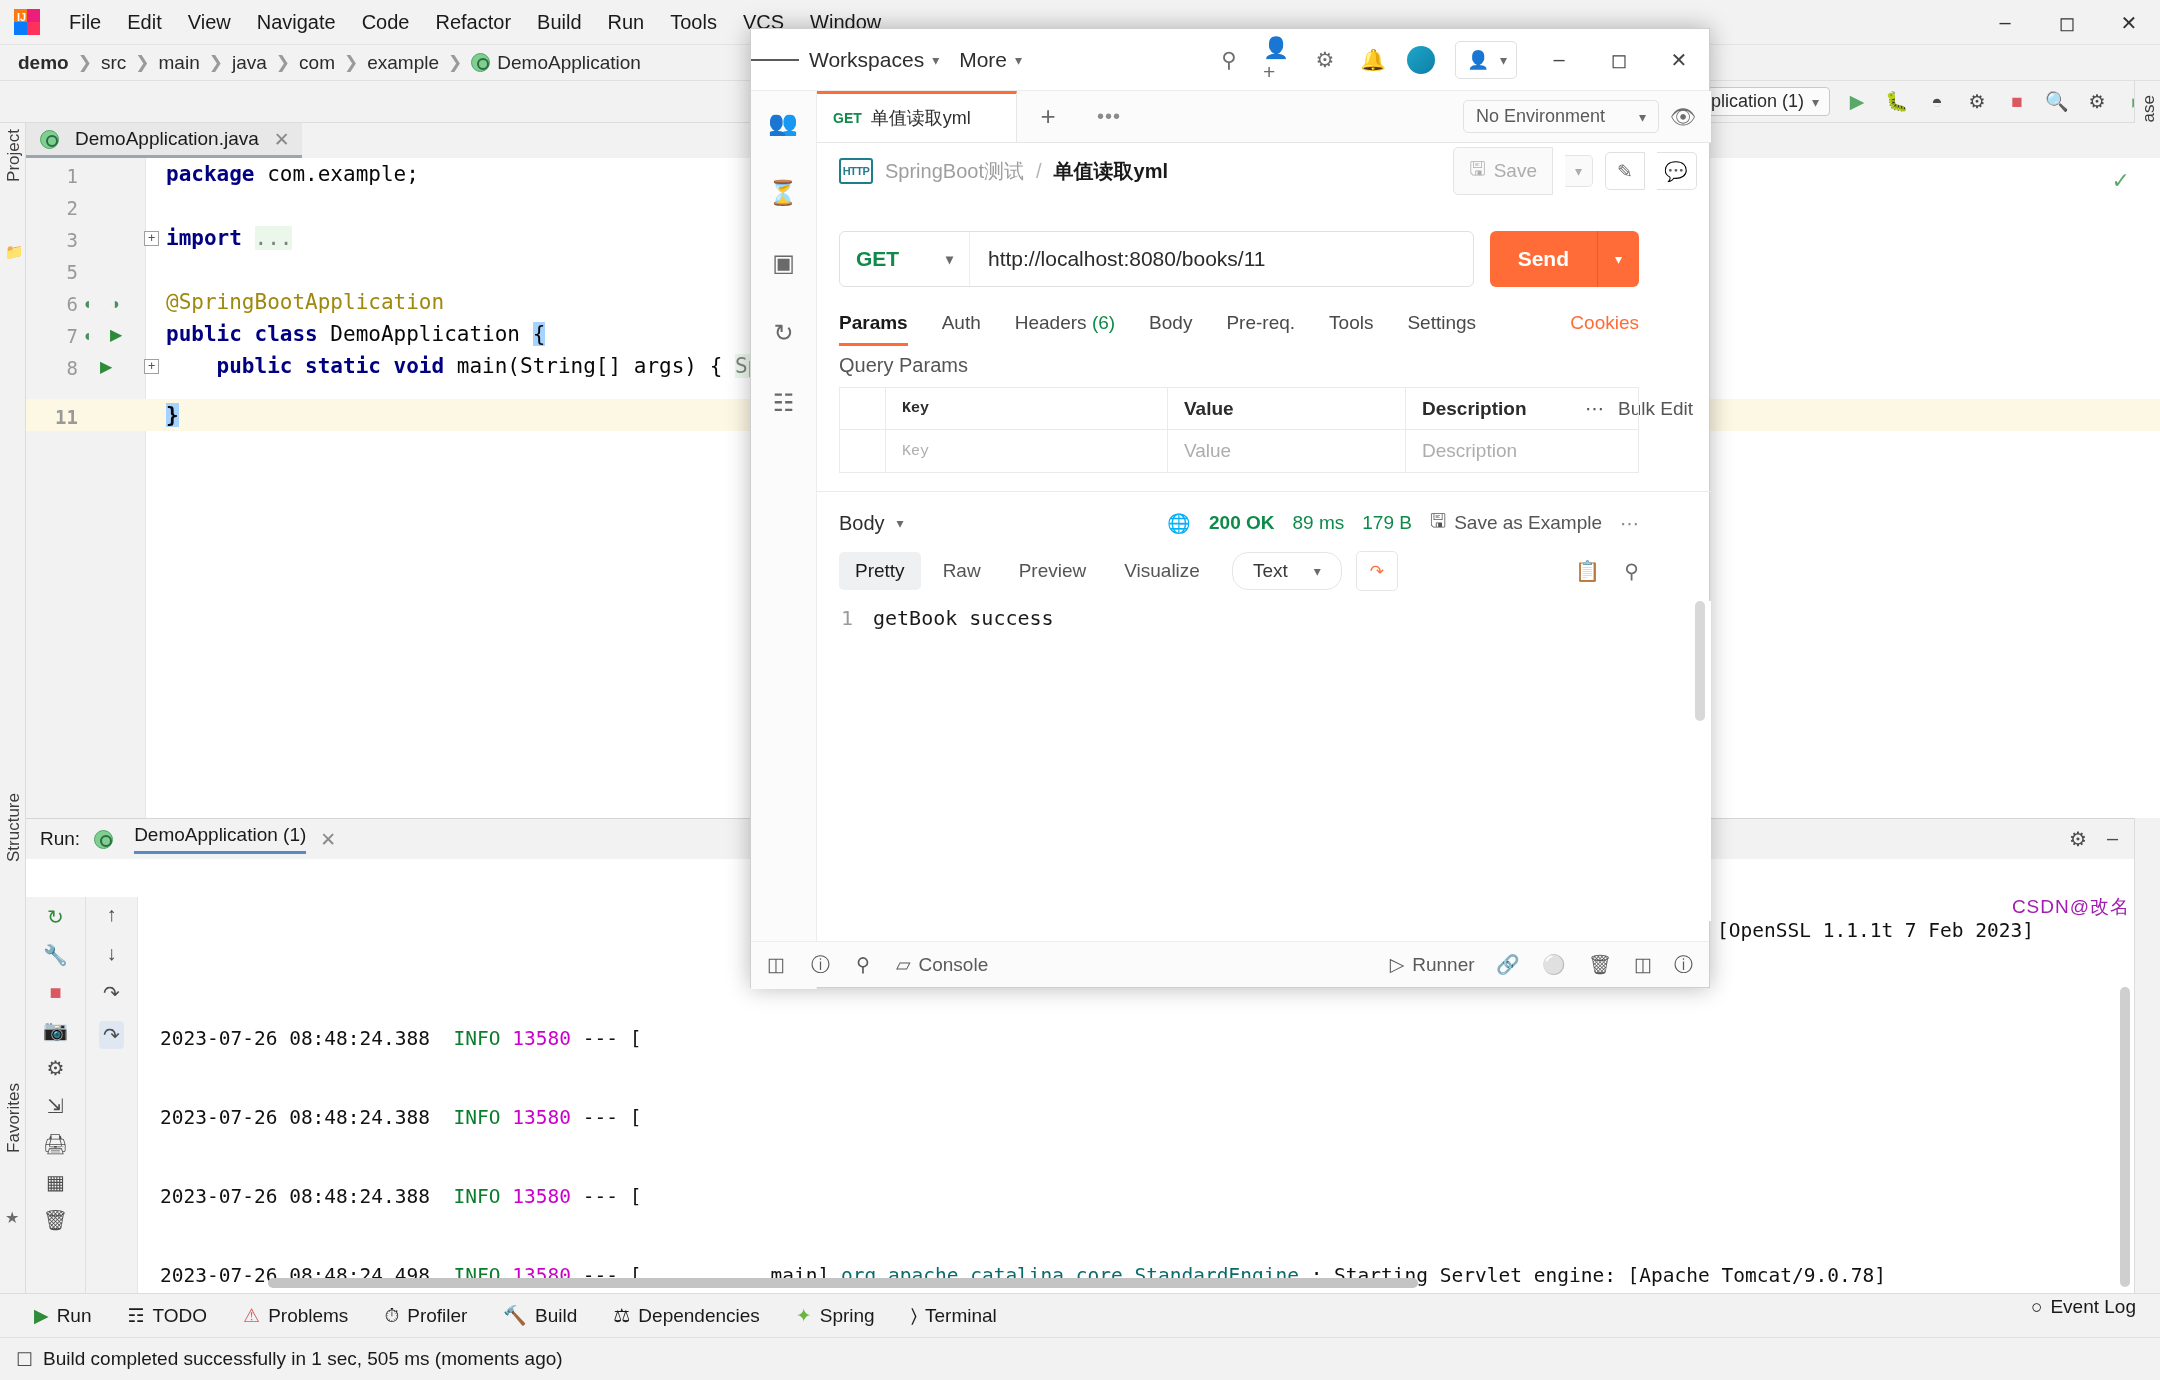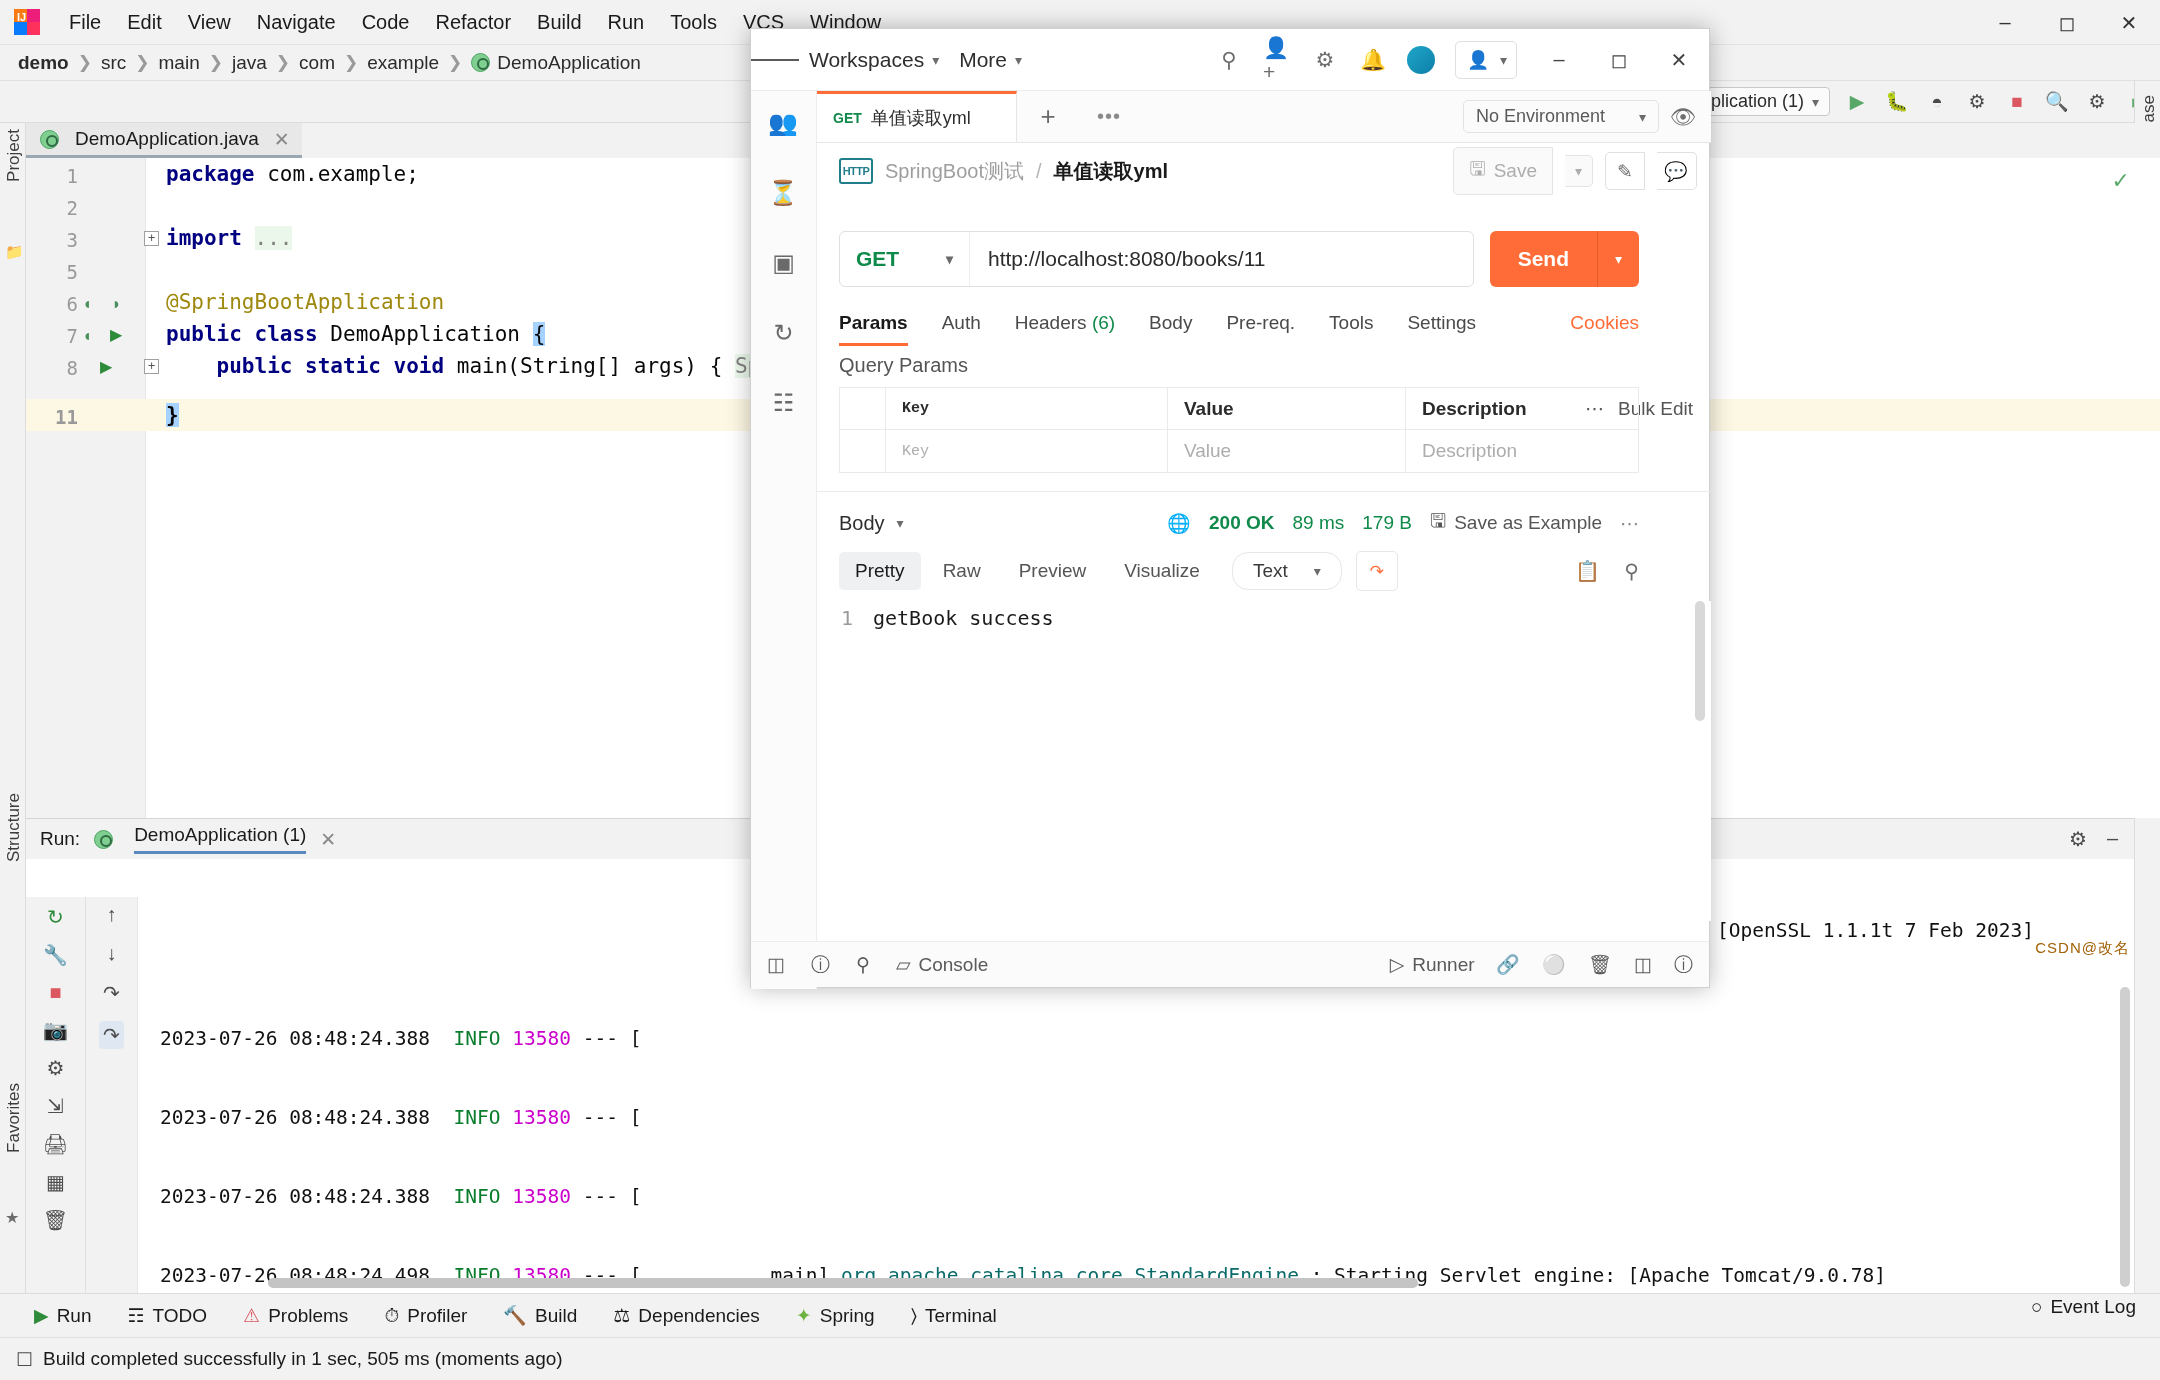--- a/index.html
+++ b/index.html
@@ -208,21 +208,21 @@
   .rb-line { display:flex; align-items:center; height:34px; font-family:"DejaVu Sans Mono",monospace; font-size:20px; }
   .rb-no { width:56px; text-align:right; color:#9a9a9a; padding-right:20px; }
   .rb-txt { color:#1a1a1a; }
   .rb-vscroll { position:absolute; right:6px; top:0; width:10px; height:120px; background:#d8d8d8; border-radius:5px; }
 
   .pm-footer { position:absolute; left:0; bottom:0; width:100%; height:46px; background:#fbfbfb; border-top:1px solid #ededed;
                display:flex; align-items:center; padding:0 16px; gap:26px; font-size:19px; color:#5a5a5a; }
   .pf-right { margin-left:auto; display:flex; align-items:center; gap:22px; }
   .pf-runner { display:flex; align-items:center; gap:8px; }
 
-  .watermark { position:absolute; right:30px; bottom:422px; font-size:15px; color:#a16207; letter-spacing:1px; }
+  .watermark { position:absolute; right:30px; bottom:460px; font-size:19px; color:#a21caf; letter-spacing:1px; }
 </style>
 </head>
 <body>
 
 <div id="ide">
 
   <div class="ide-menubar">
     <div class="ij-logo">
       <div class="q1"></div>
         <div class="q2"></div>

